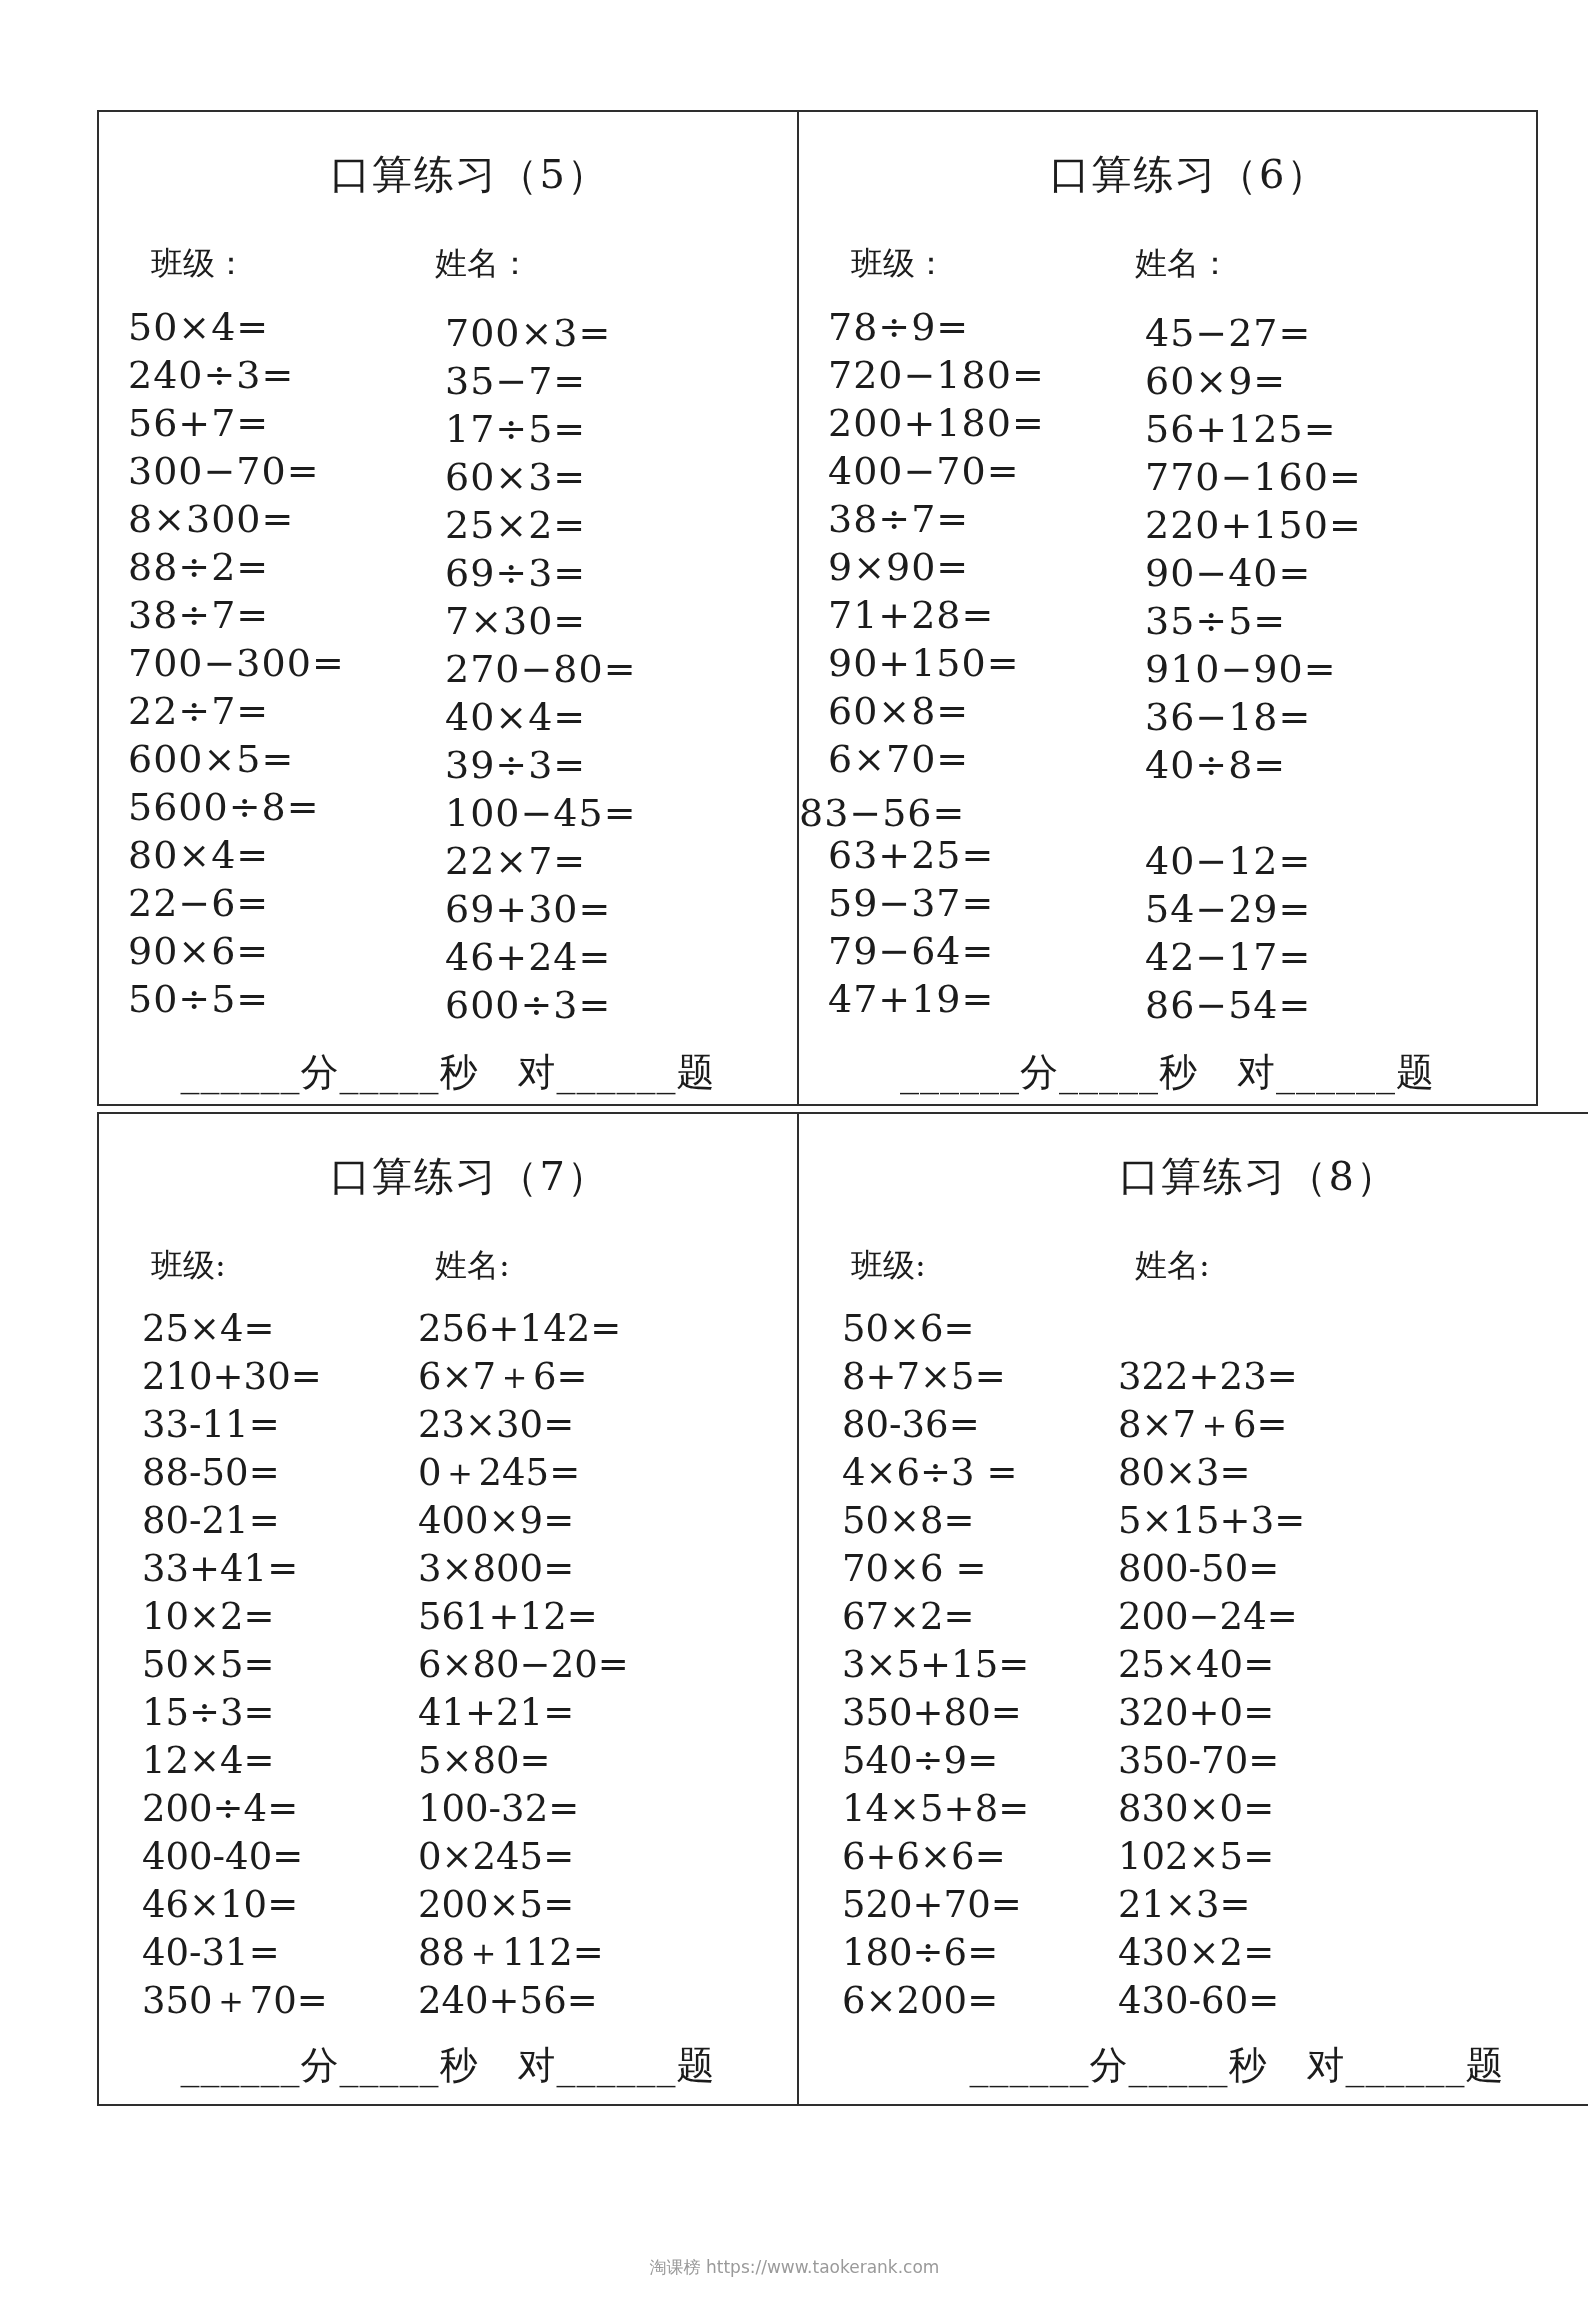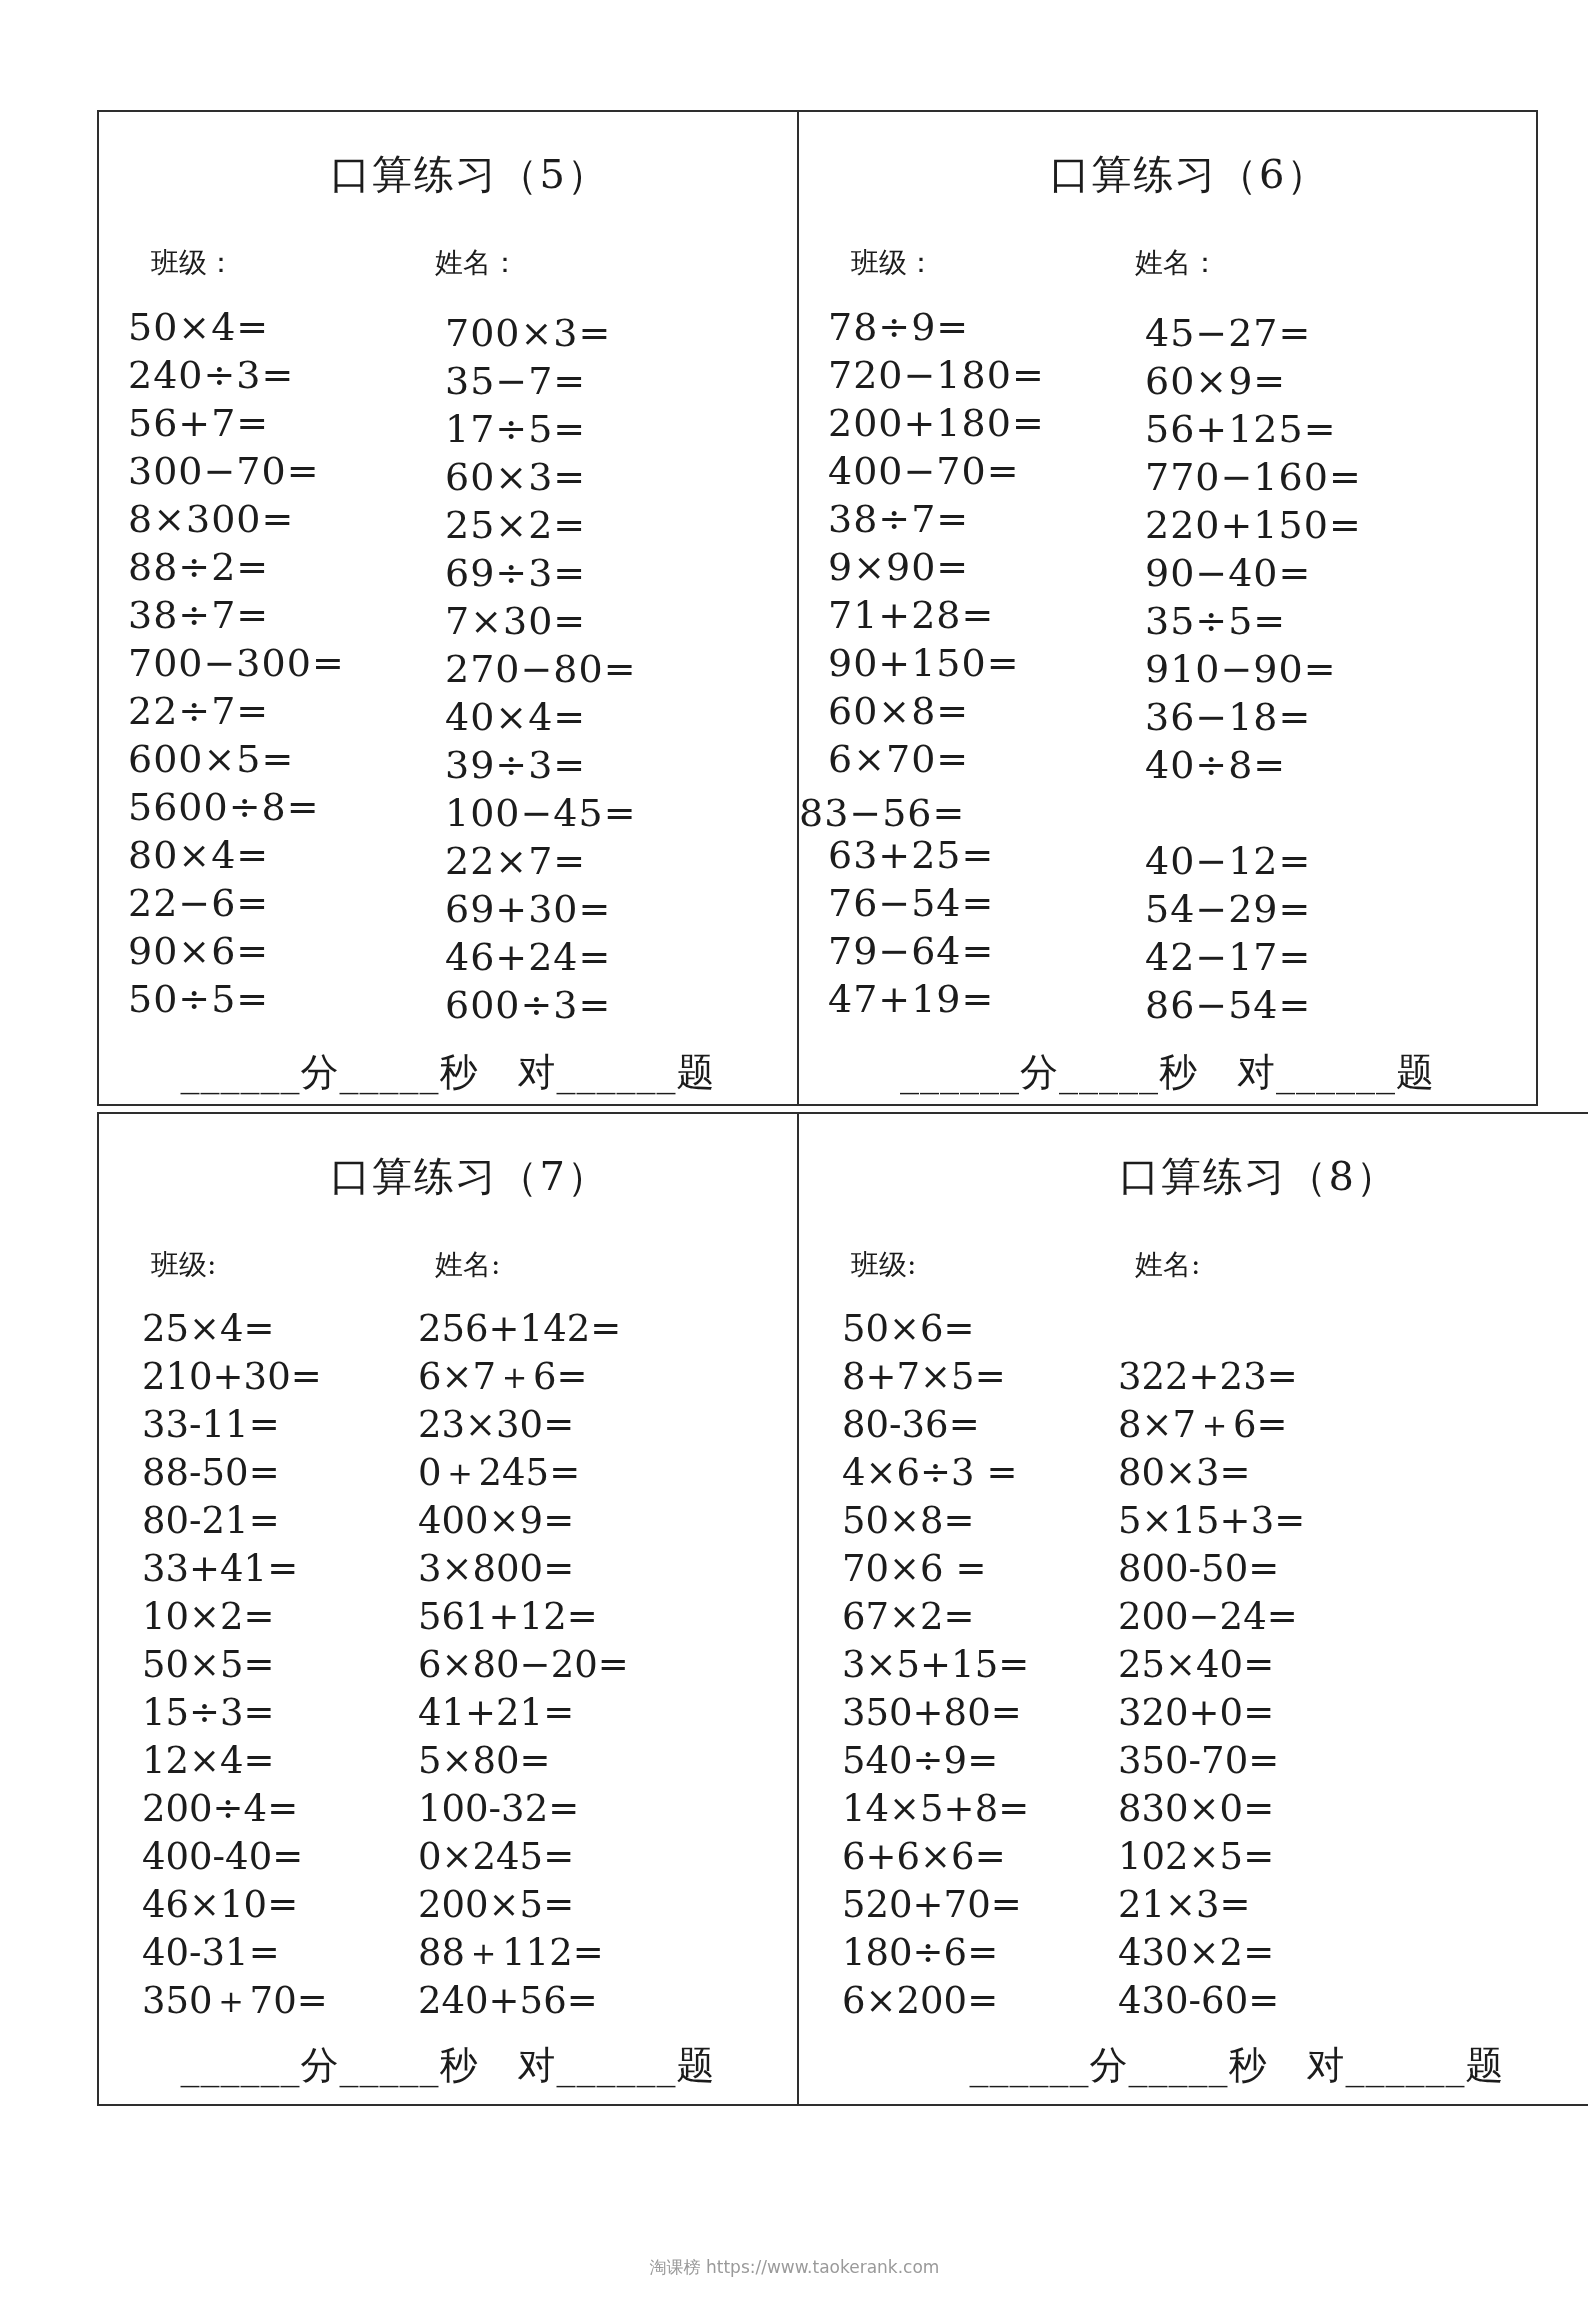--- a/index.html
+++ b/index.html
@@ -29,21 +29,21 @@
     height:50px;
     margin-top:37px;
     font-weight:normal;
     letter-spacing:1.9px;
     padding-left:43px;
   }
   .meta{
     position:relative;
     height:50px;
     line-height:50px;
-    font-size:28px;
+    font-size:32px;
     margin-top:5.8px;
     text-align:right;
   }
   .meta .class-label{position:absolute;left:52px;}
   .meta .name-label{position:absolute;left:336px;}
   .rows{margin-top:15.4px;}
   .p-row{display:flex;height:48px;line-height:48px;}
   .half-top .p-row,.half-top .rows{font-size:38px;letter-spacing:1px;}
   .half-bottom .p-row,.half-bottom .rows{font-size:37px;letter-spacing:0;}
   .cell{display:block;box-sizing:border-box;white-space:nowrap;}
@@ -191,21 +191,21 @@
           <span class="cell c2">40÷8=</span>
         </div>
         <div class="p-row">
           <span class="cell c2">83−56=</span>
         </div>
         <div class="p-row">
           <span class="cell c1">63+25=</span>
           <span class="cell c2">40−12=</span>
         </div>
         <div class="p-row">
-          <span class="cell c1">76−54=</span>
+          <span class="cell c1">59−37=</span>
           <span class="cell c2">54−29=</span>
         </div>
         <div class="p-row">
           <span class="cell c1">79−64=</span>
           <span class="cell c2">42−17=</span>
         </div>
         <div class="p-row">
           <span class="cell c1">47+19=</span>
           <span class="cell c2">86−54=</span>
         </div>

